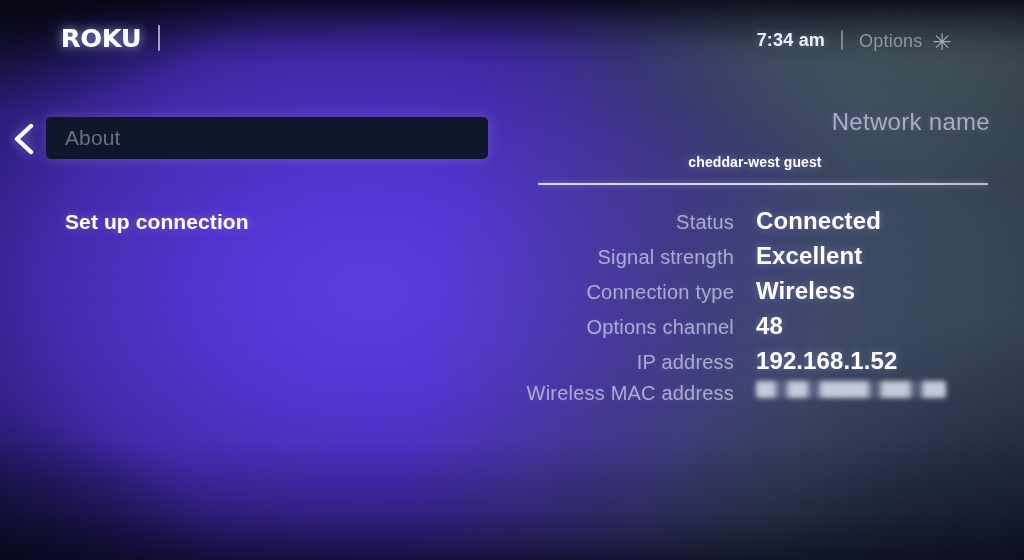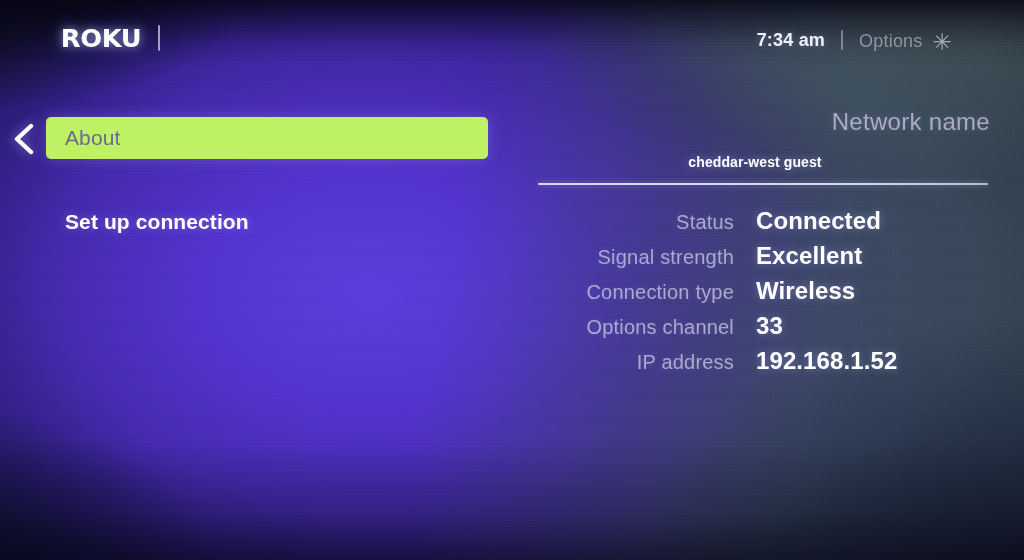--- a/index.html
+++ b/index.html
@@ -140,21 +140,21 @@
     display:flex; align-items:center;
     padding-left: 19px;
     font-size: 21px;
     font-weight: 700;
     color:#ffffff;
     letter-spacing:.1px;
     text-shadow: 0 0 8px rgba(170,180,245,.45);
     box-sizing: border-box;
   }
   .nav-item.selected {
-    background: #bef264;
+    background: #0f172a;
     border-radius: 5px;
     color:#6a6b8d;
     font-weight: 400;
     text-shadow: none;
     box-shadow: 0 0 14px rgba(150,150,220,.35);
   }
   .nav-gap-a { height: 20px; }
   .nav-gap-b { height: 22px; }
 
   
@@ -296,25 +296,29 @@
         <span class="val">Excellent</span>
       </div>
 
       <div class="row">
         <span class="lab">Connection type</span>
         <span class="val">Wireless</span>
       </div>
 
       <div class="row">
         <span class="lab">Options channel</span>
-        <span class="val">33</span>
+        <span class="val">48</span>
       </div>
 
       <div class="row">
         <span class="lab">IP address</span>
         <span class="val">192.168.1.52</span>
       </div>
 
+      <div class="row">
+        <span class="lab">Wireless MAC address</span>
+        <span class="val redacted"></span>
+      </div>
 
     </div>
   </div>
 
 </div>
 
 </body></html>

